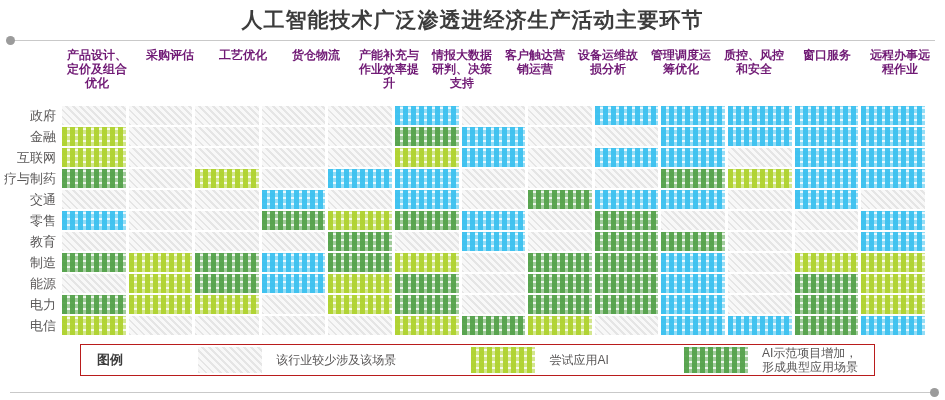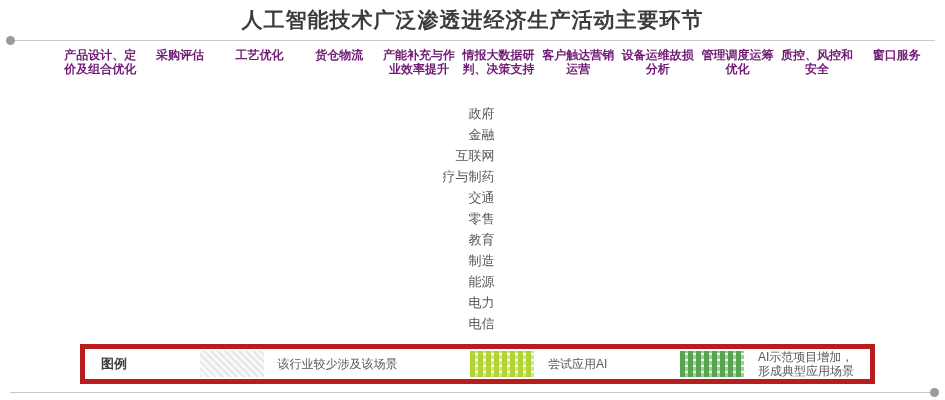--- a/index.html
+++ b/index.html
@@ -10,38 +10,38 @@
   .deco{position:absolute;left:10px;right:10px;height:1px;background:#c9c9c9;}
   .deco.top{top:40px;}
   .deco.bottom{top:392px;}
   .dot{position:absolute;width:9px;height:9px;border-radius:50%;background:#9b9b9b;top:-4px;}
   .dot.left{left:-4px;}
   .dot.right{right:-4px;}
   .headers{position:absolute;top:48px;left:62px;width:873px;display:flex;gap:3px;}
   .colhead{flex:1;min-width:0;text-align:center;font-size:12px;font-weight:bold;
            color:#701a75;line-height:14px;padding:0 1px;box-sizing:border-box;}
   .grid{position:absolute;top:105px;left:0;width:935px;}
-  .grow{display:flex;align-items:center;height:21px;flex-direction:column;}
+  .grow{display:flex;align-items:center;height:21px;}
   .rowlabel{width:56px;flex:0 0 56px;text-align:right;font-size:13px;color:#595757;
             padding-right:2px;white-space:nowrap;overflow:hidden;}
   .cells{flex:1;display:flex;gap:3px;margin-left:4px;margin-right:10px;height:19px;}
   .cell{flex:1;min-width:0;height:19px;}
   .pat-none{background-color:#f8f8f8;
     background-image:repeating-linear-gradient(45deg,#e5e5e5 0 2px,rgba(0,0,0,0) 2px 5px);}
   .pat-try{background-color:#fff;background-image:
     repeating-linear-gradient(0deg,rgba(175,210,47,.55) 0 4px,rgba(175,210,47,.10) 4px 6px),
     repeating-linear-gradient(90deg,rgba(175,210,47,.95) 0 5px,rgba(255,255,255,.85) 5px 8px);}
   .pat-demo{background-color:#fff;background-image:
     repeating-linear-gradient(0deg,rgba(85,162,75,.55) 0 4px,rgba(85,162,75,.10) 4px 6px),
     repeating-linear-gradient(90deg,rgba(85,162,75,.95) 0 5px,rgba(255,255,255,.85) 5px 8px);}
   .pat-scale{background-color:#fff;background-image:
     repeating-linear-gradient(0deg,rgba(60,193,239,.55) 0 4px,rgba(60,193,239,.10) 4px 6px),
     repeating-linear-gradient(90deg,rgba(60,193,239,.95) 0 5px,rgba(255,255,255,.85) 5px 8px);}
-  .legend{position:absolute;top:344px;left:80px;width:795px;height:40px;
-          border:5px solid #b91c1c;display:flex;align-items:center;
+  .legend{position:absolute;top:344px;left:80px;width:795px;height:32px;
+          border:1px solid #b91c1c;display:flex;align-items:center;
           padding:0 16px;box-sizing:border-box;justify-content:space-between;}
   .legend-title{font-size:13px;font-weight:bold;color:#3c3c3c;}
   .legend-item{display:flex;align-items:center;gap:14px;}
   .legend-swatch{width:64px;height:26px;flex:0 0 64px;}
   .legend-label{font-size:12px;color:#595757;line-height:14px;white-space:pre-line;}
 </style>
 </head>
 <body>
 
 <div class="stage">
@@ -56,20 +56,21 @@
       <div class="colhead">采购评估</div>
       <div class="colhead">工艺优化</div>
       <div class="colhead">货仓物流</div>
       <div class="colhead">产能补充与作业效率提升</div>
       <div class="colhead">情报大数据研判、决策支持</div>
       <div class="colhead">客户触达营销运营</div>
       <div class="colhead">设备运维故损分析</div>
       <div class="colhead">管理调度运筹优化</div>
       <div class="colhead">质控、风控和安全</div>
       <div class="colhead">窗口服务</div>
+      <div class="colhead">远程办事远程作业</div>
     </div>
 
   <div class="grid" id="grid">
       <div class="grow">
         <div class="rowlabel">政府</div>
         <div class="cells">
           <div class="cell pat-none"></div>
           <div class="cell pat-none"></div>
           <div class="cell pat-none"></div>
           <div class="cell pat-none"></div>

